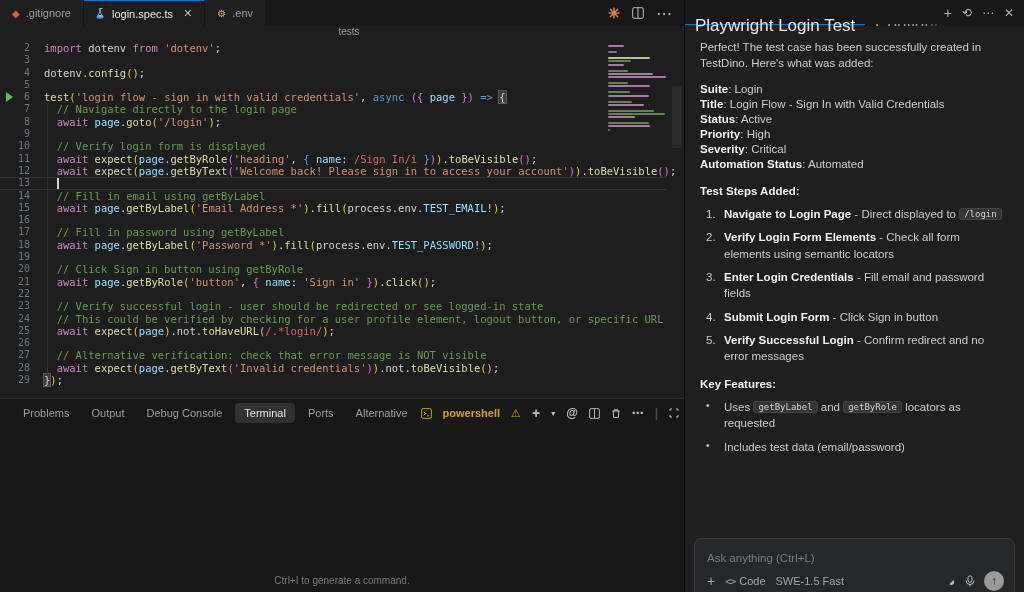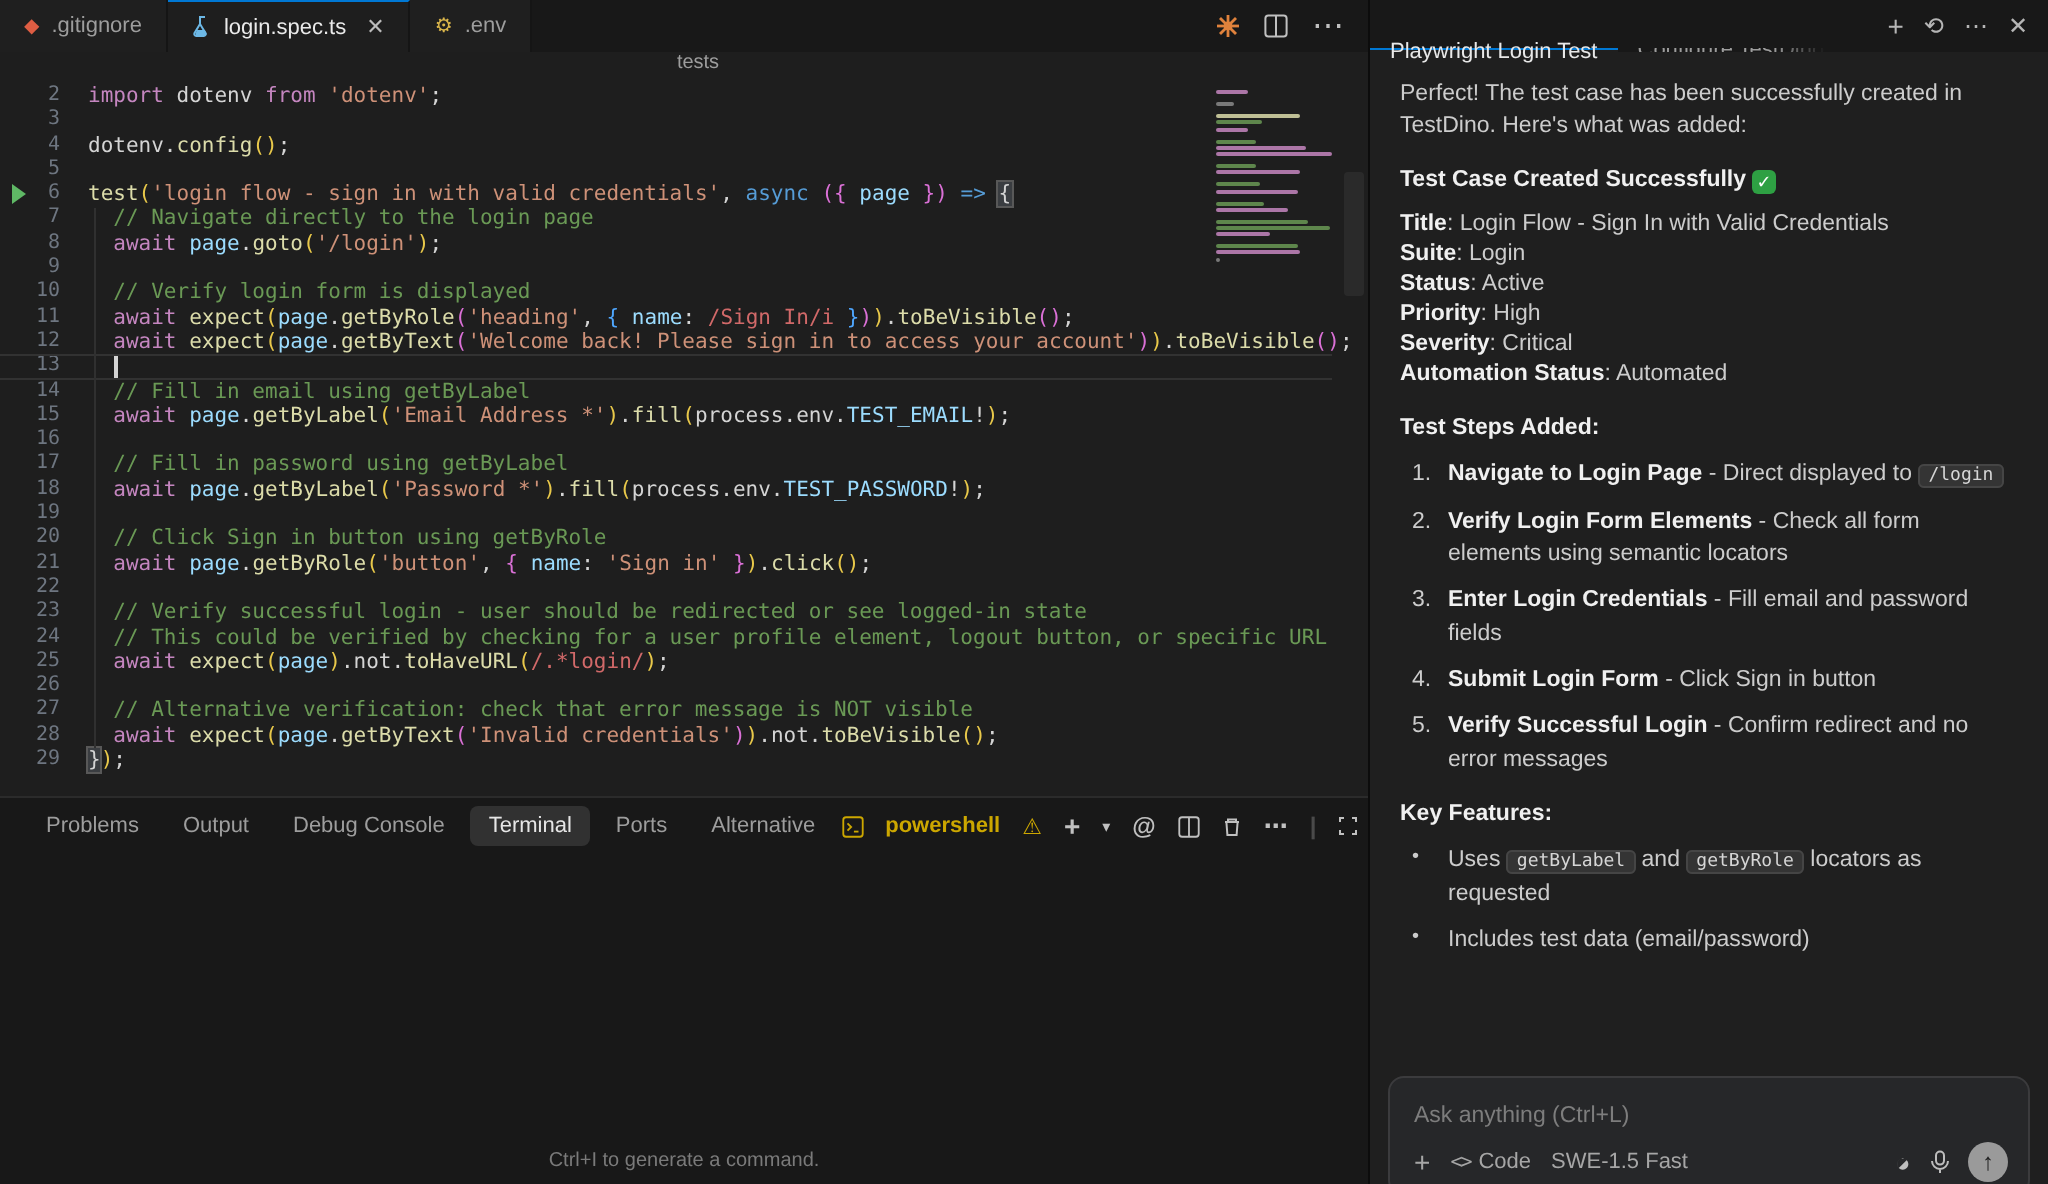--- a/index.html
+++ b/index.html
@@ -49,21 +49,21 @@
   .ptab.active { background:#313131; color:#e6e6e6; }
   .panel-actions { margin-left:auto; display:flex; align-items:center; gap:11px; padding-right:14px; color:#c0c0c0; font-size:12px;font-weight:bold; }
   .gold { color:#cca700; }
   .shell-label { font-size:11px; }
   .divider { color:#4a4a4a; }
   .panel-hint { position:absolute; bottom:6px; left:0; right:0; text-align:center; font-size:10px; color:#7a7a7a; }
 
   
   .chat-col { position:relative; width:340px; height:592px; background:#1f1f1f; border-left:1px solid #0c0c0c; }
   .chat-tabs { display:flex; align-items:stretch; height:26px; background:#181818; }
-  .ctab { display:flex; align-items:center; padding:0 10px; font-size:11px; color:#9d9d9d; cursor:pointer; white-space:nowrap;margin-top:24px; }
+  .ctab { display:flex; align-items:center; padding:0 10px; font-size:17px; color:#9d9d9d; cursor:pointer; white-space:nowrap;margin-top:24px; }
   .ctab.active { background:#1f1f1f; color:#e8e8e8; border-top:1.5px solid #0078d4; }
   .ctab.clip { max-width:104px; overflow:hidden; -webkit-mask-image:linear-gradient(90deg,#000 75%,transparent); mask-image:linear-gradient(90deg,#000 75%,transparent); }
   .chat-actions { margin-left:auto; display:flex; align-items:center; gap:10px; padding-right:10px; color:#b5b5b5; font-size:12px; }
   .chat-body { position:absolute; top:26px; left:0; right:0; height:468px; overflow:hidden;
     padding:13px 15px 0 15px; font-size:11.5px; line-height:1.42; color:#cccccc; }
   .chat-body p { margin-bottom:10px; }
   .bold { font-weight:bold; color:#f0f0f0; }
   .check { display:inline-block; width:12px; height:12px; background:#2ea043; border-radius:3px; color:#fff;
     font-size:9px; line-height:12px; text-align:center; vertical-align:-1px; margin-left:3px; }
   .field-line { line-height:15px; }
@@ -249,26 +249,23 @@
       <div class="chat-actions">
         <span class="icon-btn" style="font-size:14px;">+</span>
         <span class="icon-btn" style="font-size:12px;">⟲</span>
         <span class="icon-btn">⋯</span>
         <span class="icon-btn">✕</span>
       </div>
     </div>
 
     <div class="chat-body">
       <p>Perfect! The test case has been successfully created in TestDino. Here's what was added:</p>
-      <p style="margin-bottom:7px;">
-        <span class="bold">Test Case Created Successfully</span><span class="check">✓</span>
-      </p>
       <div id="chat-fields" style="margin-bottom:10px;">
+          <div class="field-line"><span class="bold">Suite</span><span>: Login</span></div>
           <div class="field-line"><span class="bold">Title</span><span>: Login Flow - Sign In with Valid Credentials</span></div>
-          <div class="field-line"><span class="bold">Suite</span><span>: Login</span></div>
           <div class="field-line"><span class="bold">Status</span><span>: Active</span></div>
           <div class="field-line"><span class="bold">Priority</span><span>: High</span></div>
           <div class="field-line"><span class="bold">Severity</span><span>: Critical</span></div>
           <div class="field-line"><span class="bold">Automation Status</span><span>: Automated</span></div>
         </div>
       <div class="h-sub">Test Steps Added:</div>
       <div id="chat-steps">
           <div class="step">
             <span class="num">1.</span>
             <span class="body"><span class="bold">Navigate to Login Page</span><span> - Direct displayed to </span><span class="codepill">/login</span></span>

